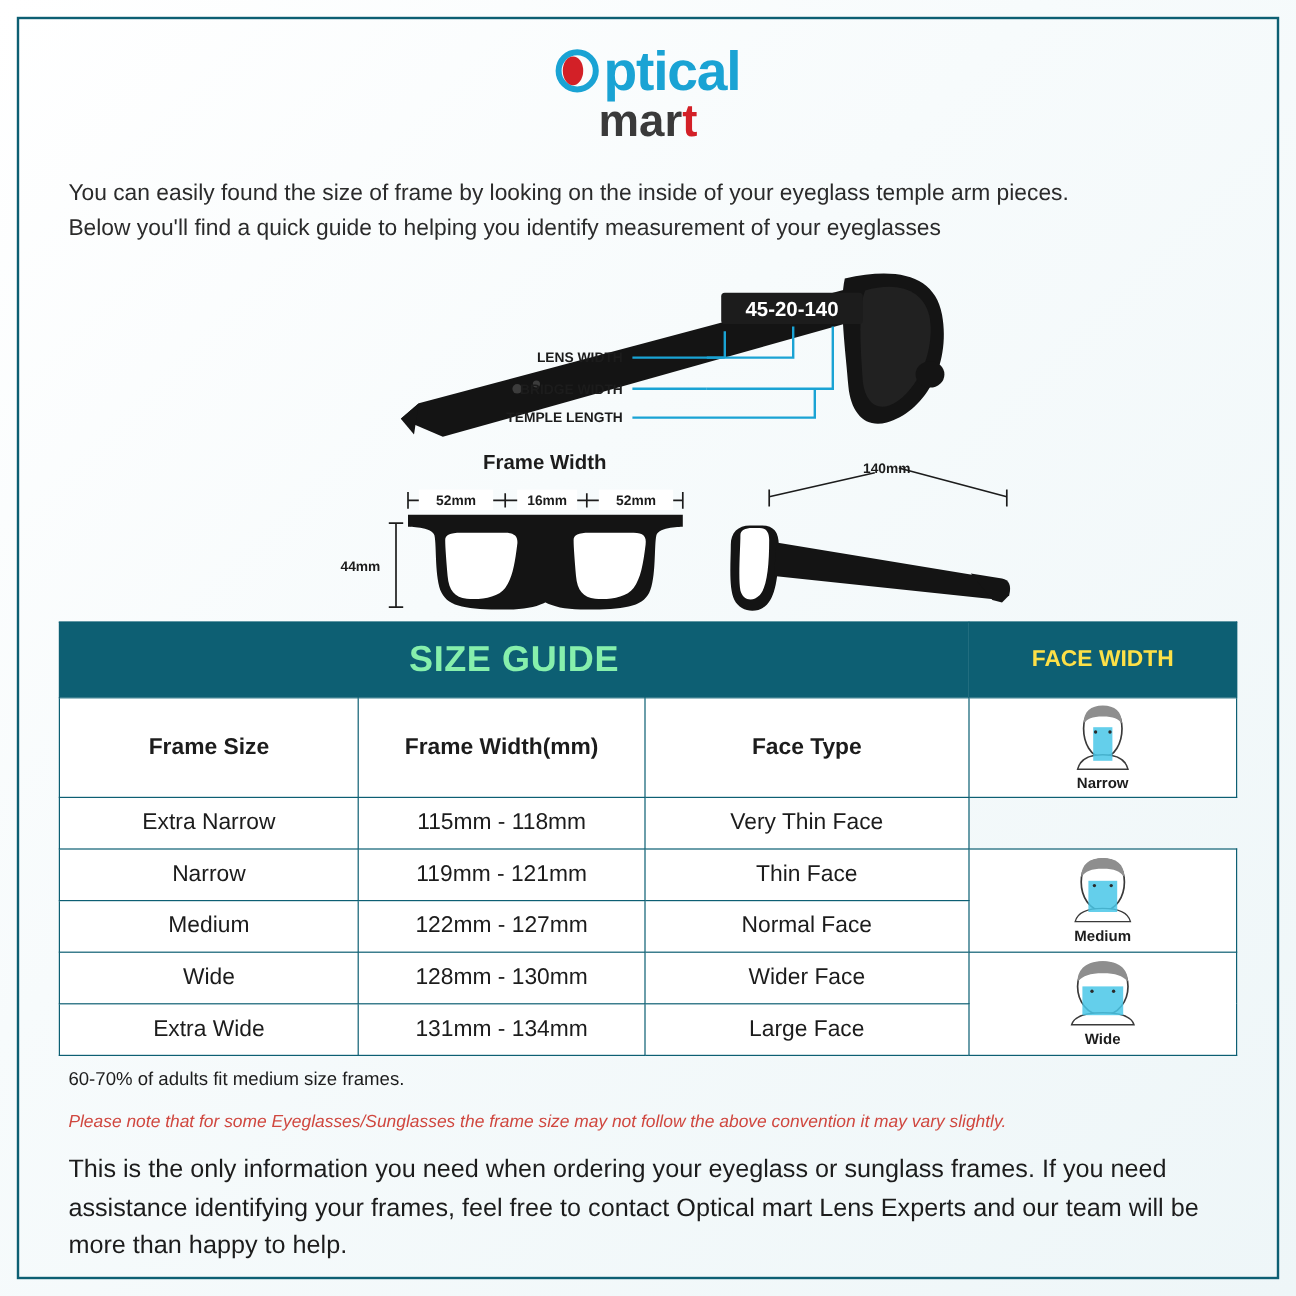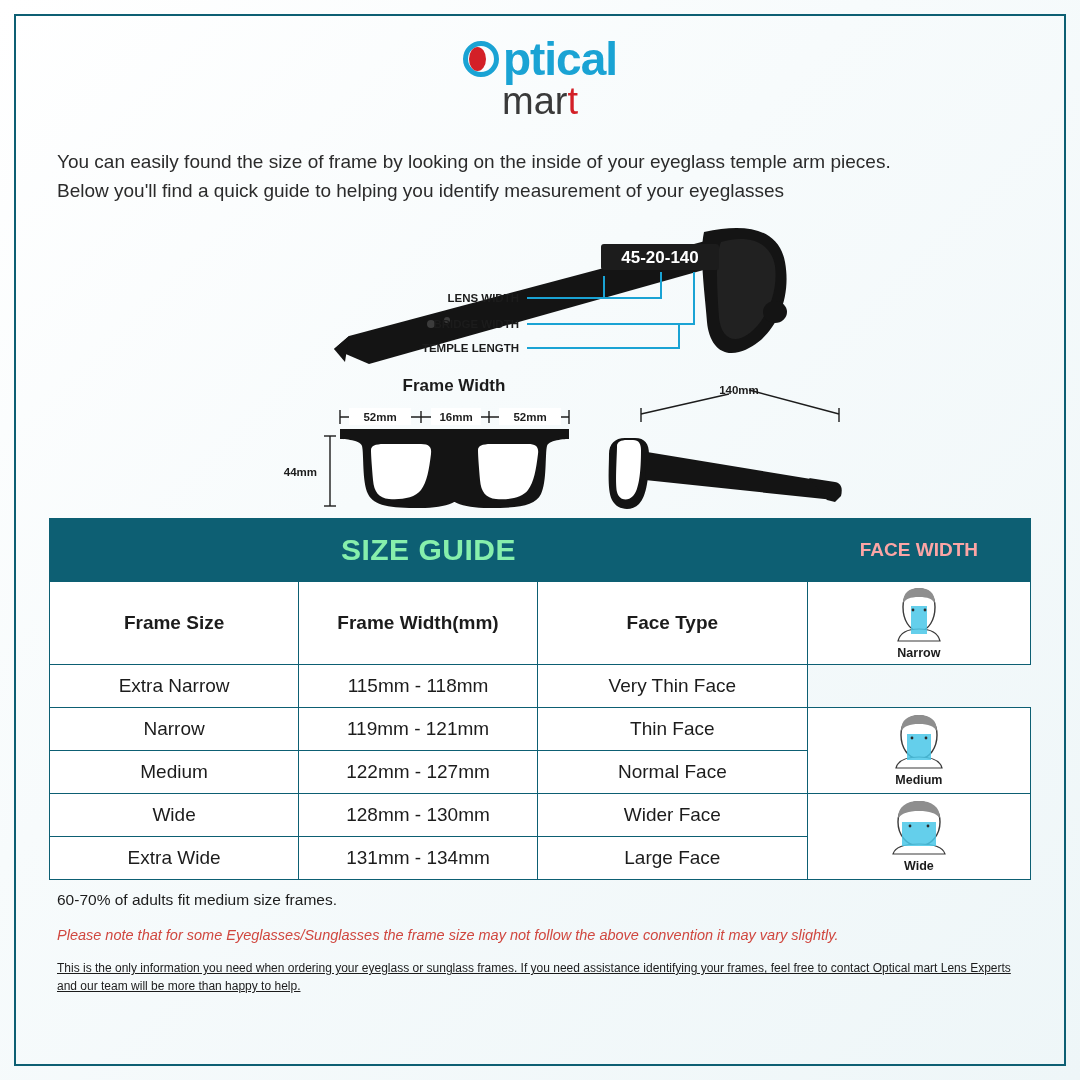--- a/index.html
+++ b/index.html
@@ -76,21 +76,21 @@
     background: #d32027;
     border-radius: 50%;
   }
   .logo-line1 .rest {
     display: inline-block;
     color: #1aa3d4;
   }
   .logo-line2 {
     margin-top: -2px;
     font-size: 38px;
-    font-weight: normal;
+    font-weight: bold;
     color: #3a3a3a;
     letter-spacing: 0px;
   }
   .logo-line2 .t {
     color: #d32027;
   }
 
   
   .intro {
     margin-top: 24px;
@@ -124,21 +124,21 @@
     background: #0d5f73;
     color: #86efac;
     font-size: 30px;
     font-weight: bold;
     letter-spacing: 0.5px;
     padding: 14px 0;
     border: 1px solid #0d5f73;
   }
   table.size-guide th.face-width-cell {
     background: #0d5f73;
-    color: #fca5a5;
+    color: #fde047;
     font-size: 19px;
     font-weight: bold;
     border: 1px solid #0d5f73;
     width: 172px;
   }
   table.size-guide th.col-head {
     font-size: 19px;
     font-weight: bold;
     color: #1c1c1c;
     padding: 11px 0;
@@ -187,24 +187,23 @@
     padding-left: 8px;
     font-size: 14.5px;
     font-style: italic;
     color: #d0473f;
     line-height: 1.4;
   }
   .closing {
     margin-top: 14px;
     padding-left: 8px;
     padding-right: 6px;
-    font-size: 12px;
+    font-size: 21px;
     color: #1c1c1c;
     line-height: 1.5;
-    text-decoration: underline;
   }
 </style>
 </head>
 <body>
 
 <div class="page">
   <div class="frame-border"></div>
   <div class="content">
 
     <div class="logo-wrap">

